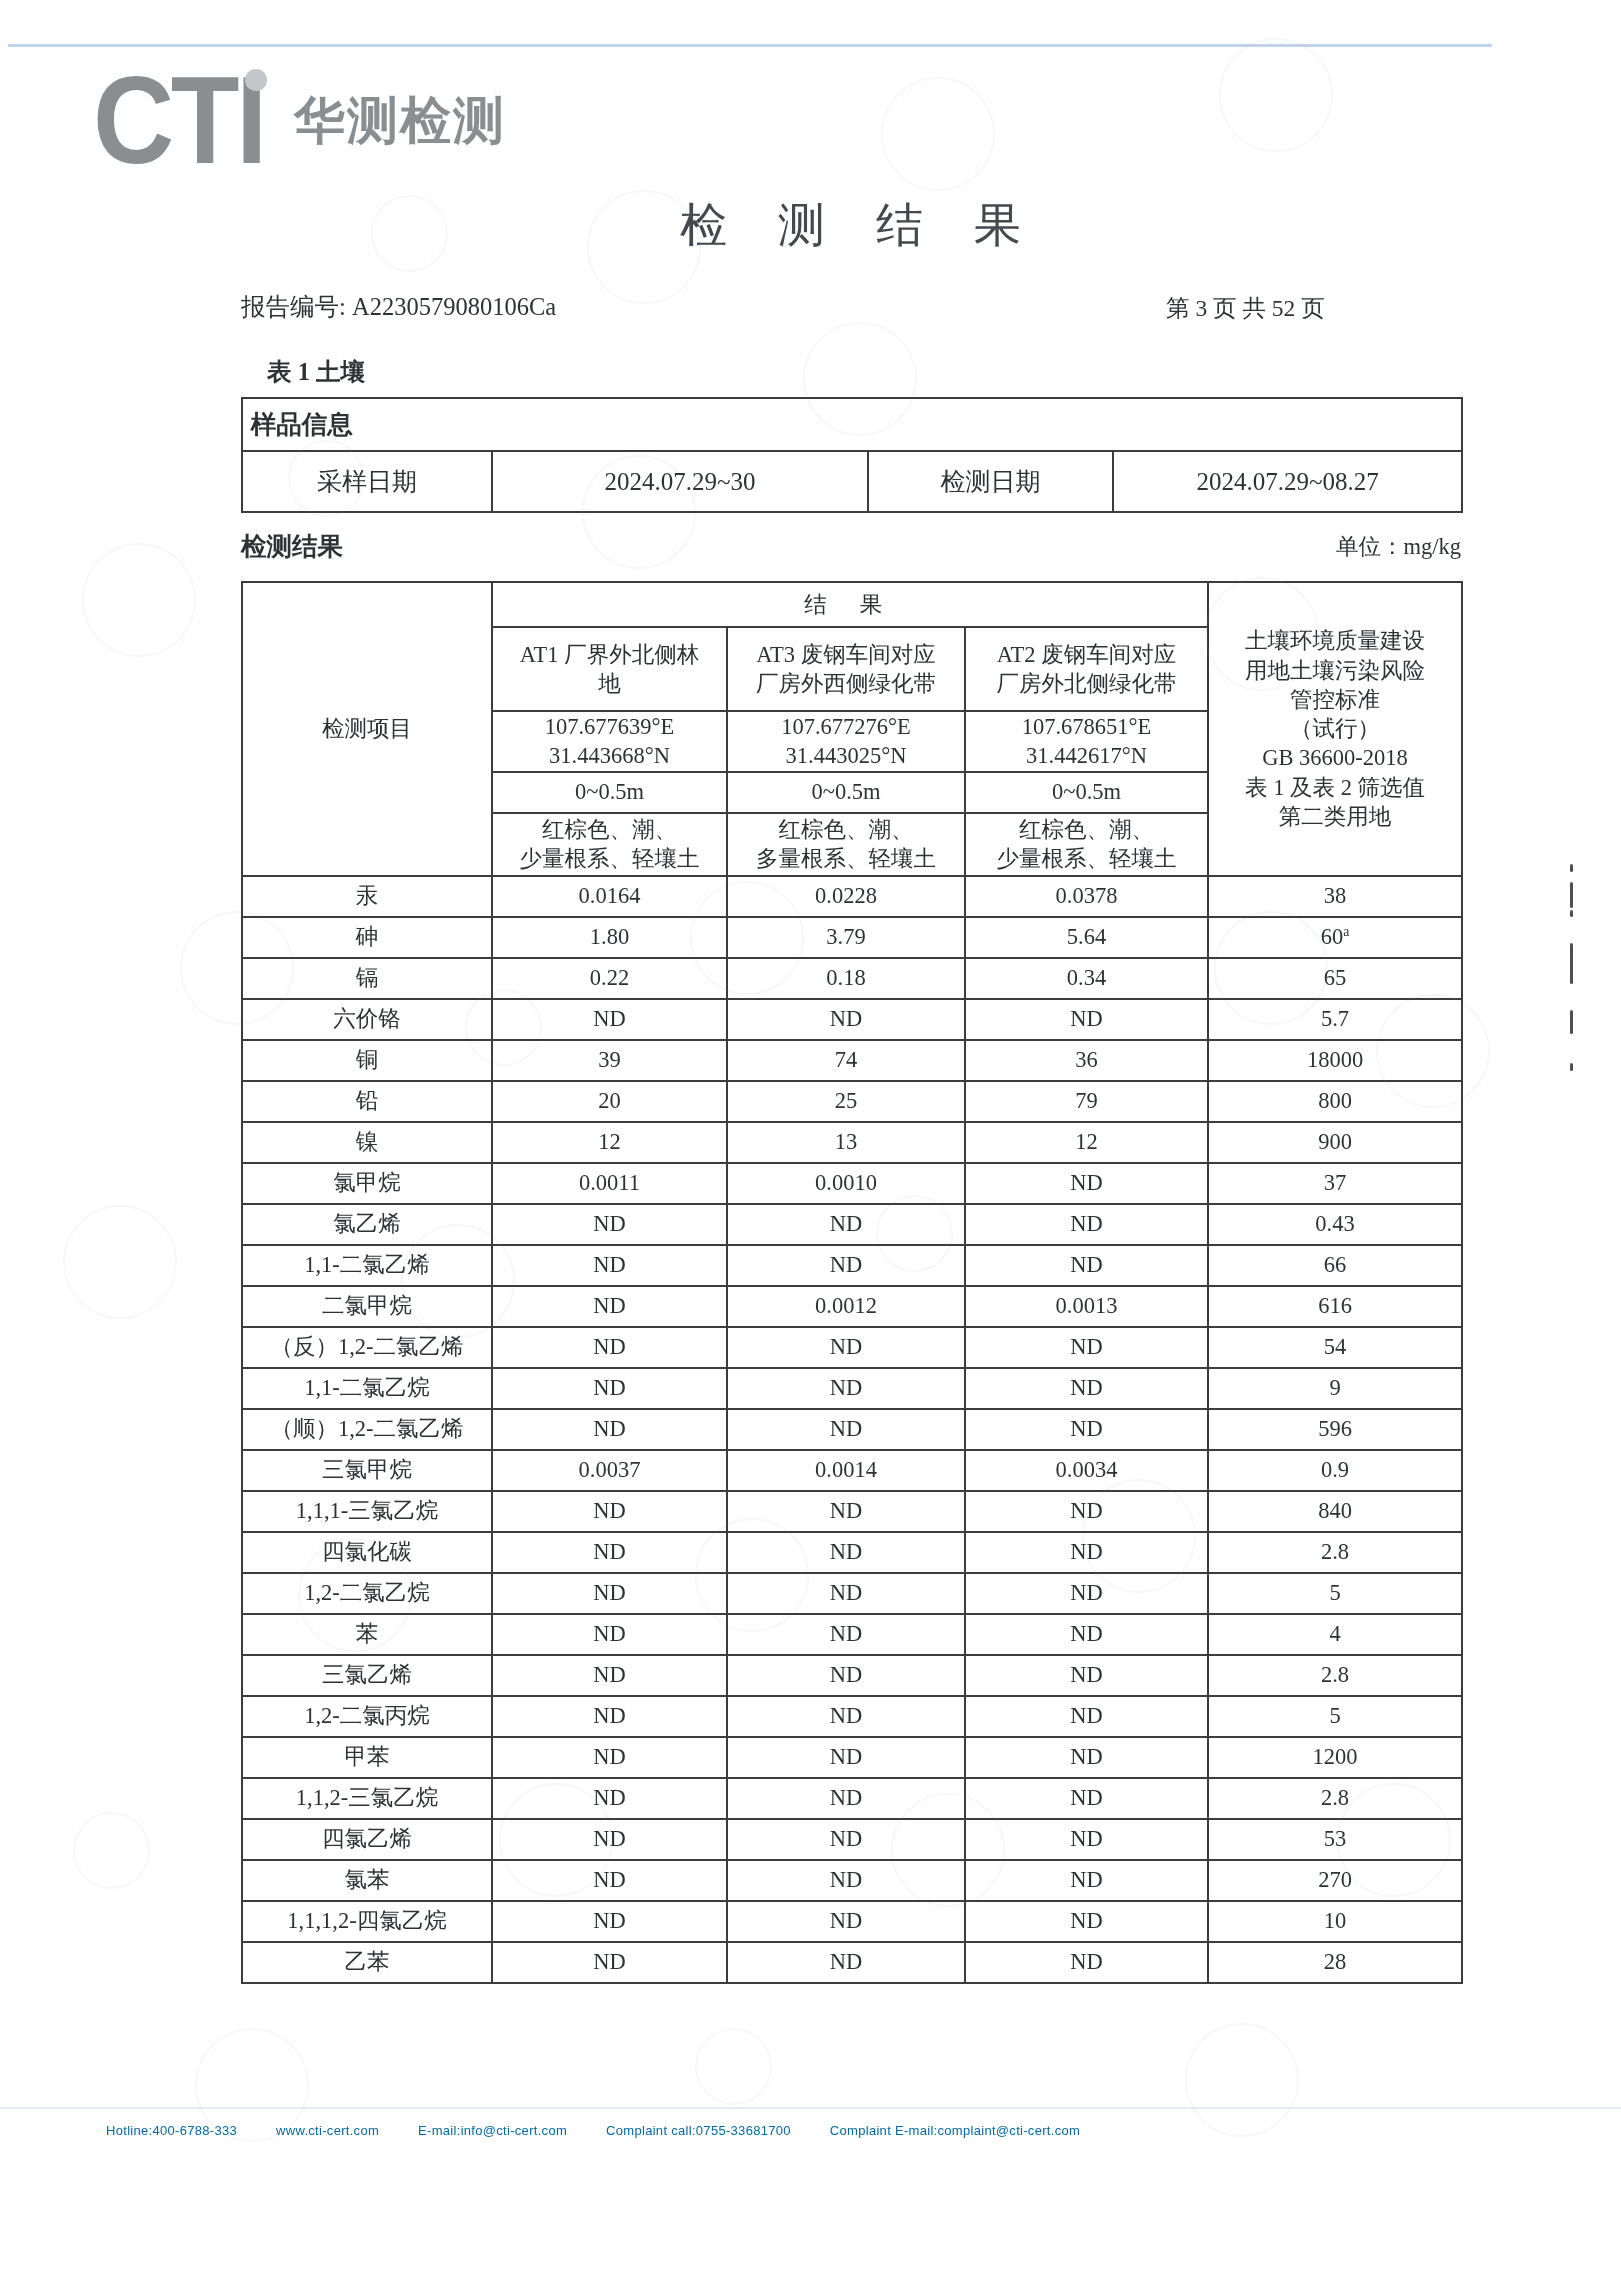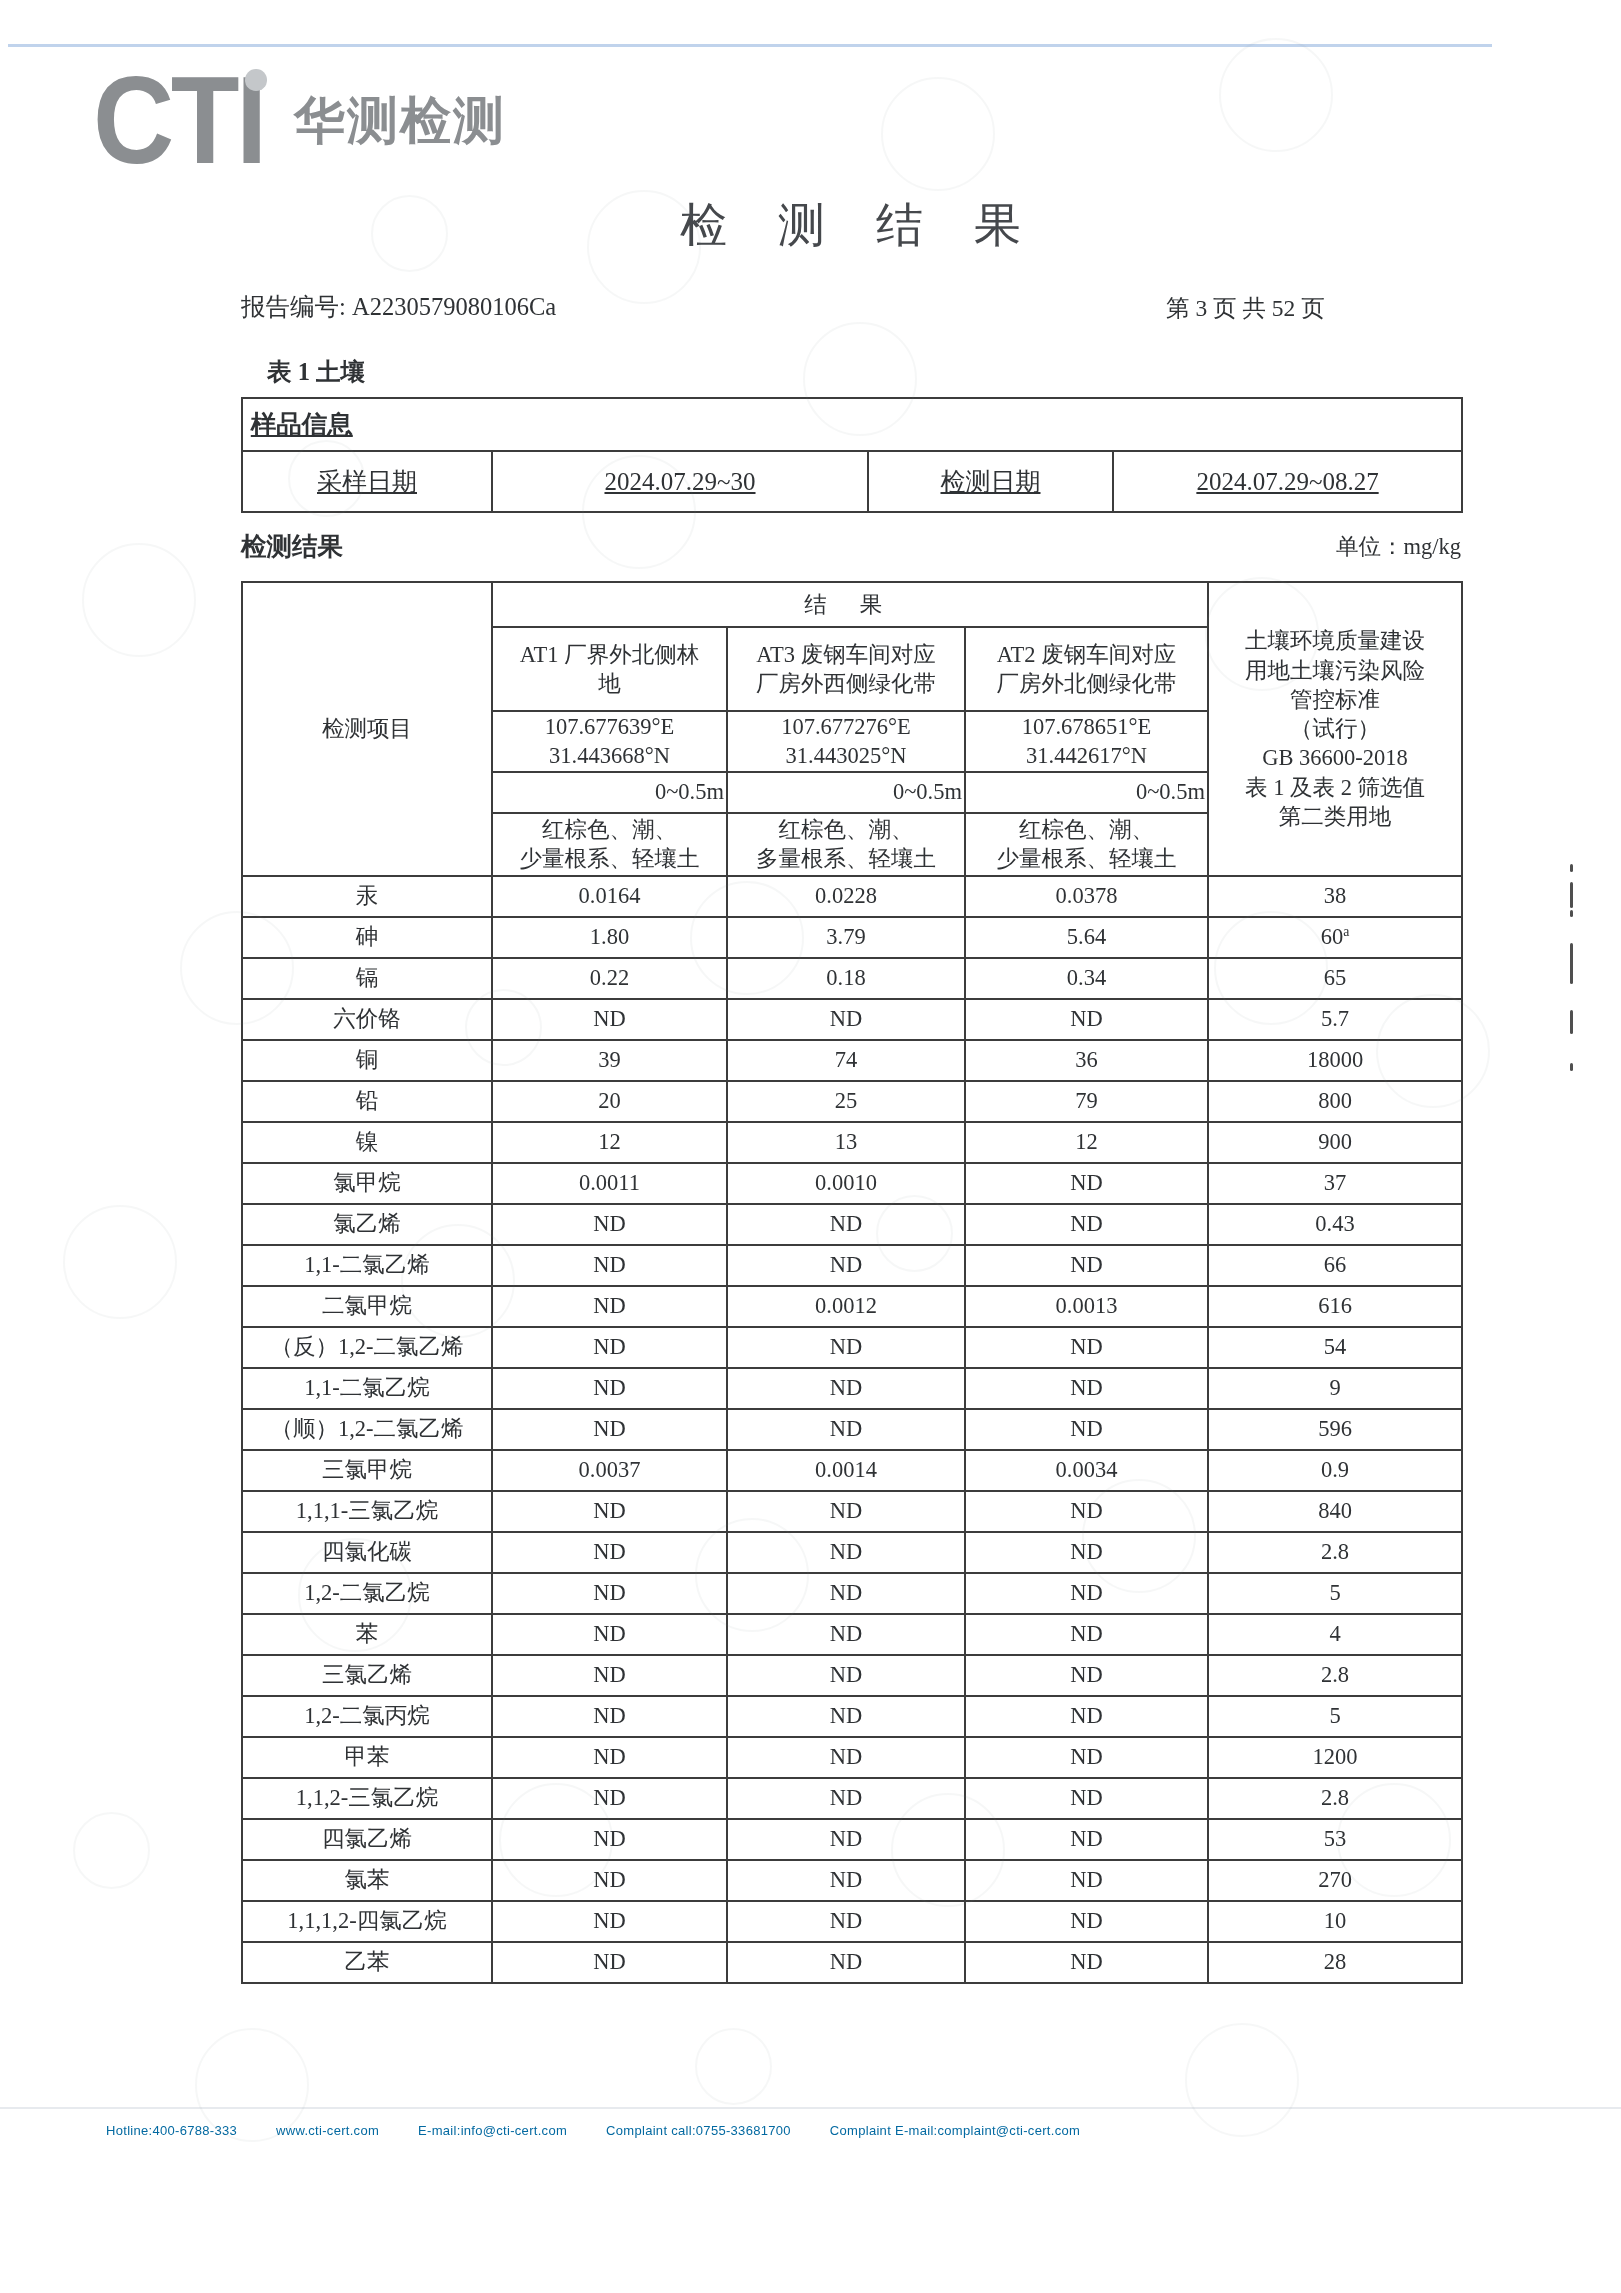--- a/index.html
+++ b/index.html
@@ -26,36 +26,36 @@
          letter-spacing:51px;white-space:nowrap;color:#45484c;}
 
   .meta-report{position:absolute;left:241px;top:290px;font-size:24.5px;}
   .meta-page{position:absolute;left:1166px;top:292px;font-size:23.5px;}
 
   .table-label{position:absolute;left:245px;top:355px;font-size:24.5px;font-weight:700;margin-left:22px;}
 
   table{border-collapse:collapse;table-layout:fixed;}
   td{border:2px solid #3c3c3c;text-align:center;vertical-align:middle;overflow:hidden;}
 
-  .info-table{position:absolute;left:241px;top:397px;width:1220px;text-decoration:underline;}
+  .info-table{position:absolute;left:241px;top:397px;width:1220px;}
   .info-table .section-cell{height:49px;text-align:left;font-weight:700;font-size:25.5px;padding-left:7.8px;}
   .info-table .date-row td{height:57px;font-size:25px;}
 
   .results-band{position:absolute;left:241px;top:511px;width:1220px;height:71px;
                 display:flex;justify-content:space-between;align-items:center;}
   .rb-title{font-size:25.5px;font-weight:700;}
   .rb-unit{font-size:22.5px;}
 
   .results-table{position:absolute;left:241px;top:581px;width:1220px;}
   .results-table td{font-size:22.5px;padding:0 2px;line-height:1.3;}
   .res-head{font-size:24.5px;letter-spacing:13.7px;height:43px;}
   .item-head{font-size:23.5px;border-radius:9px;}
   .row-names td{height:82px;}
   .row-coords td{height:57px;}
-  .row-depth td{height:39px;text-align:right;}
+  .row-depth td{height:39px;}
   .row-soil td{height:61px;}
   .results-table tbody td{height:39px;}
   .pre{white-space:pre-line;}
   .std-head{font-size:22.5px;line-height:1.4;white-space:pre-line;}
   sup{font-size:13.7px;line-height:0;}
 
   .footer-line{position:absolute;left:0;top:2107px;width:1621px;height:2px;background:#e7eaee;}
   .footer{position:absolute;left:106px;top:2123px;display:flex;gap:39px;
           font-family:"Liberation Sans",sans-serif;font-size:13px;color:#0369a1;letter-spacing:0.3px;}
 

